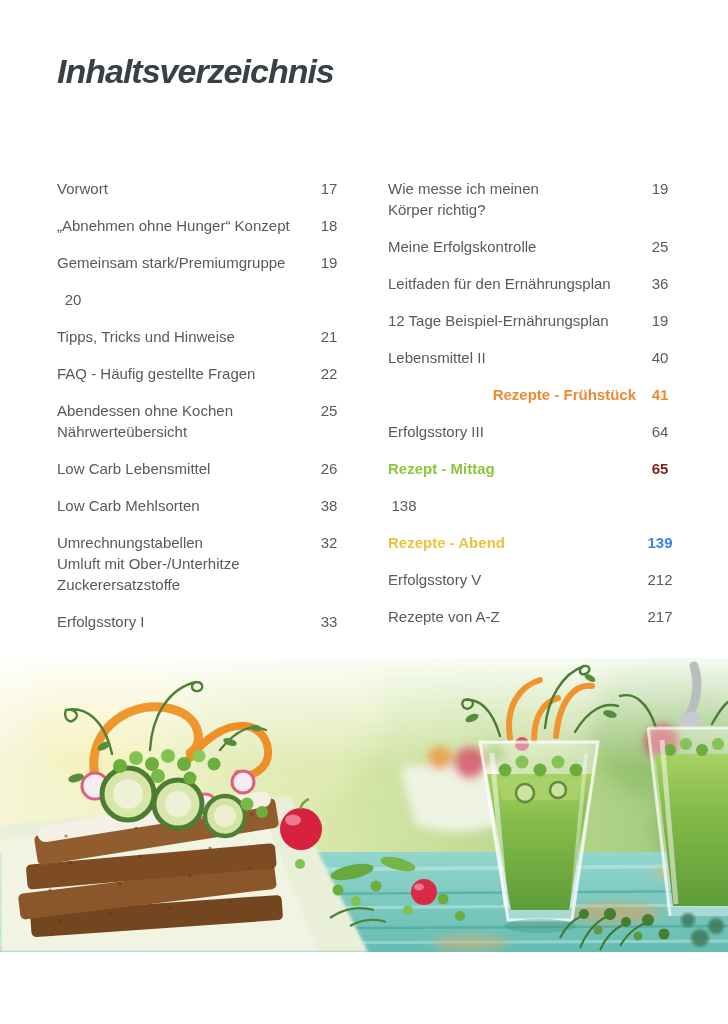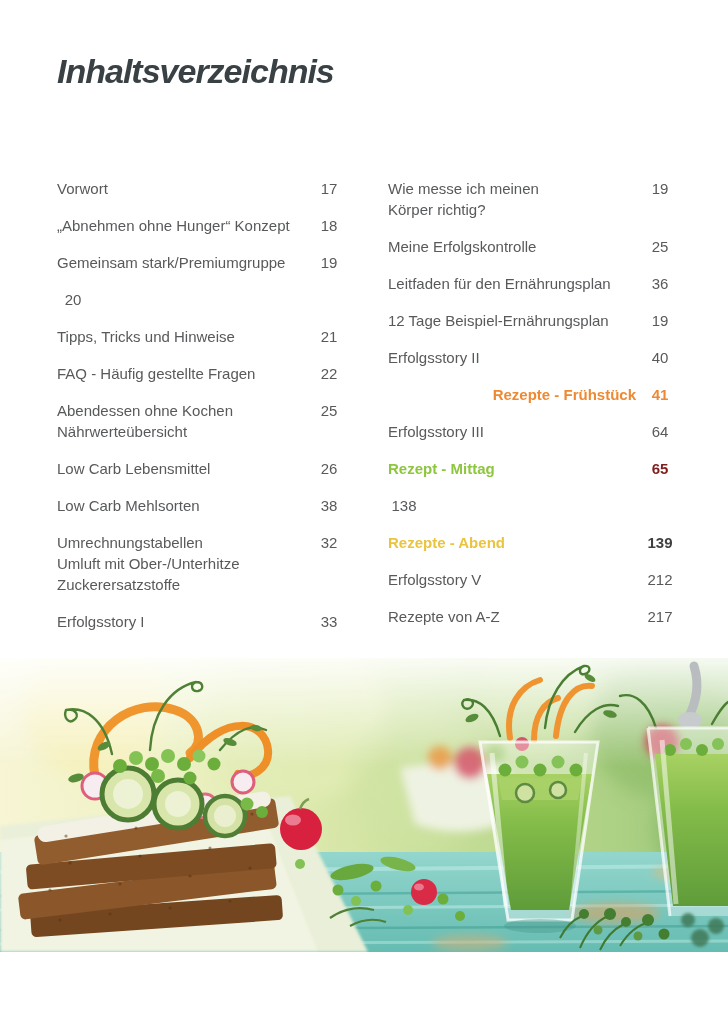--- a/index.html
+++ b/index.html
@@ -99,41 +99,41 @@
       </div>
       <div class="toc-row">
         <span class="toc-label">Leitfaden für den Ernährungsplan</span>
         <span class="toc-page">36</span>
       </div>
       <div class="toc-row">
         <span class="toc-label">12 Tage Beispiel-Ernährungsplan</span>
         <span class="toc-page">19</span>
       </div>
       <div class="toc-row">
-        <span class="toc-label">Erfolgsstory II</span>
+        <span class="toc-label">Lebensmittel II</span>
         <span class="toc-page">40</span>
       </div>
       <div class="toc-row highlight">
         <span class="toc-label" style="color: rgb(238, 137, 51); text-align: right;">Rezepte - Frühstück</span>
         <span class="toc-page" style="color: rgb(238, 137, 51);">41</span>
       </div>
       <div class="toc-row">
         <span class="toc-label">Erfolgsstory III</span>
         <span class="toc-page">64</span>
       </div>
       <div class="toc-row highlight">
         <span class="toc-label" style="color: rgb(141, 198, 63);">Rezept - Mittag</span>
         <span class="toc-page" style="color: #7f1d1d;">65</span>
       </div>
       <div class="toc-row">
         <span class="toc-page">138</span>
       </div>
       <div class="toc-row highlight">
         <span class="toc-label" style="color: rgb(233, 196, 63);">Rezepte - Abend</span>
-        <span class="toc-page" style="color: #404040;">139</span>
+        <span class="toc-page" style="color: #3b82f6;">139</span>
       </div>
       <div class="toc-row">
         <span class="toc-label">Erfolgsstory V</span>
         <span class="toc-page">212</span>
       </div>
       <div class="toc-row">
         <span class="toc-label">Rezepte von A-Z</span>
         <span class="toc-page">217</span>
       </div>
     </div>

